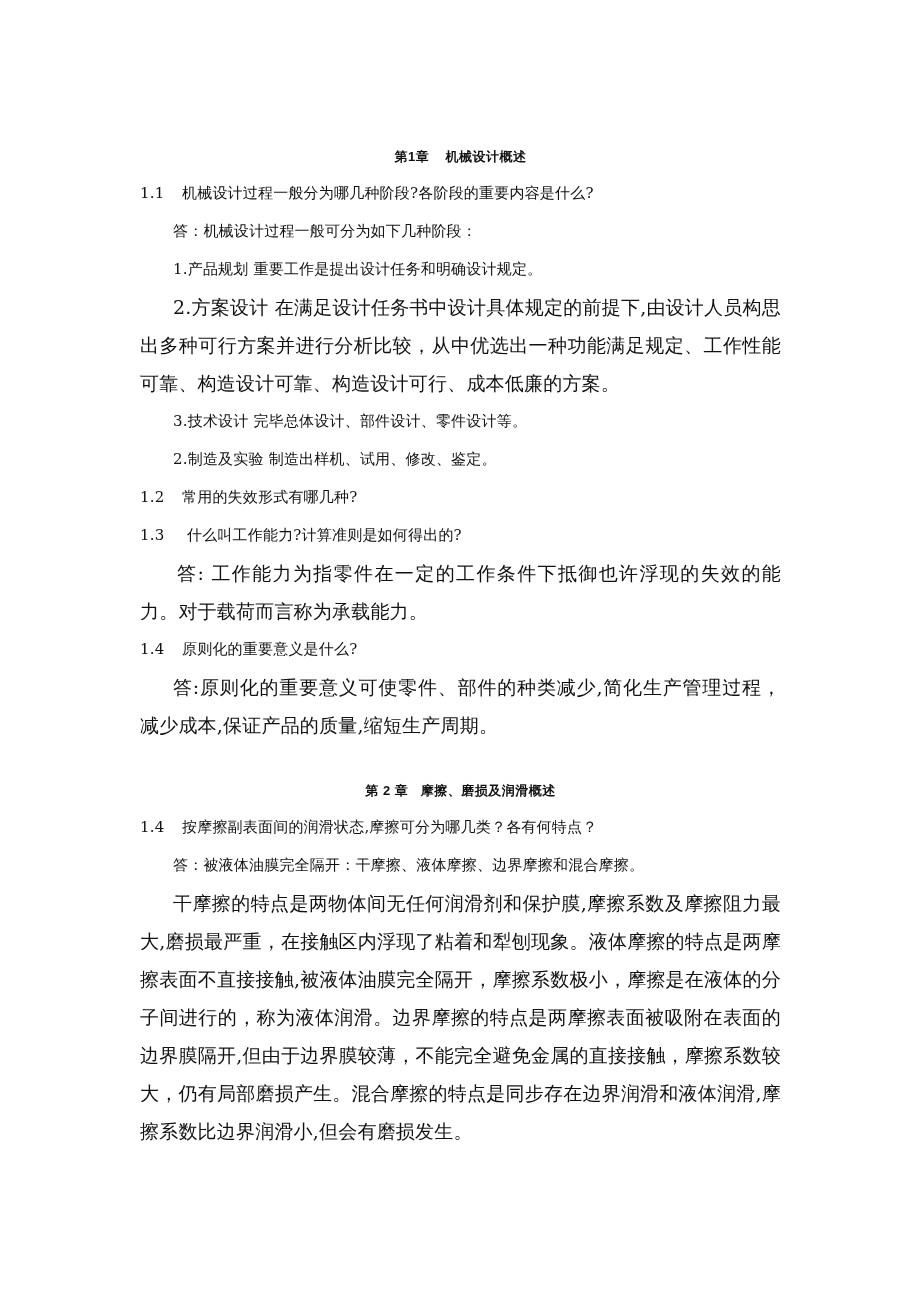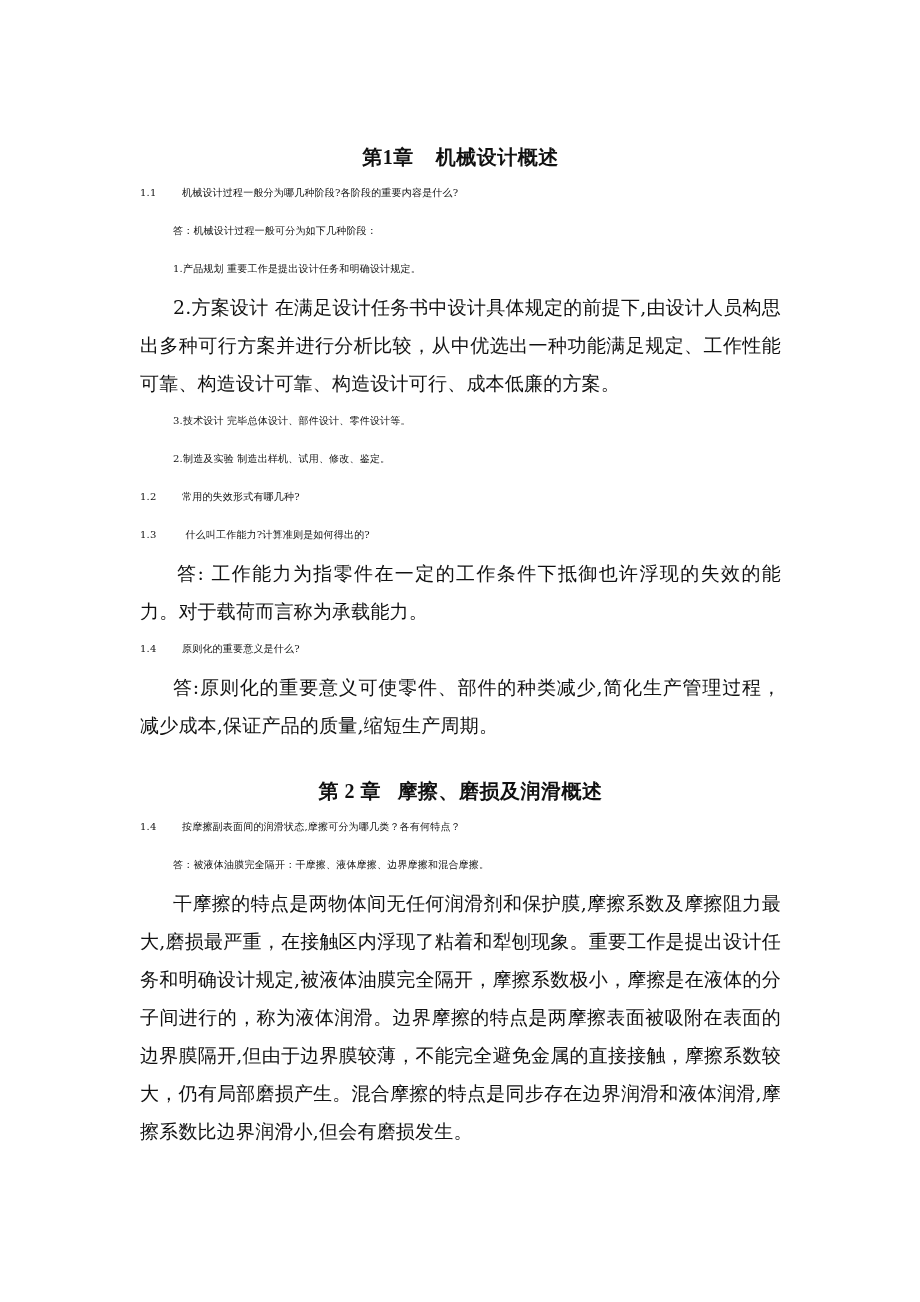--- a/index.html
+++ b/index.html
@@ -23,30 +23,30 @@
       background: #ffffff;
     }
     .content {
       position: absolute;
       left: 140px;
       top: 140px;
       width: 641px;
     }
     .chapter-title {
       text-align: center;
-      font-family: Liberation Serif, serif;
+      font-family: Liberation Sans, sans-serif;
       font-weight: bold;
-      font-size: 20px;
+      font-size: 13px;
       height: 34px;
       line-height: 34px;
       letter-spacing: 0.5px;
       white-space: pre;
     }
     .line {
-      font-size: 10px;
+      font-size: 15px;
       line-height: 38px;
       height: 38px;
       white-space: pre;
       letter-spacing: 0.2px;
     }
     .para {
       font-size: 19px;
       line-height: 38px;
       text-align: justify;
       text-align-last: left;
@@ -82,16 +82,16 @@
 
     <div class="line"><span class="qnum">1.4</span><span>原则化的重要意义是什么?</span></div>
     <div class="para indent">答:原则化的重要意义可使零件、部件的种类减少,简化生产管理过程，减少成本,保证产品的质量,缩短生产周期。</div>
 
     <div class="gap-ch2"></div>
 
     <div class="chapter-title">第 2 章   摩擦、磨损及润滑概述</div>
 
     <div class="line"><span class="qnum">1.4</span><span>按摩擦副表面间的润滑状态,摩擦可分为哪几类？各有何特点？</span></div>
     <div class="line indent-answer">答：被液体油膜完全隔开：干摩擦、液体摩擦、边界摩擦和混合摩擦。</div>
-    <div class="para indent">干摩擦的特点是两物体间无任何润滑剂和保护膜,摩擦系数及摩擦阻力最大,磨损最严重，在接触区内浮现了粘着和犁刨现象。重要工作是提出设计任务和明确设计规定,被液体油膜完全隔开，摩擦系数极小，摩擦是在液体的分子间进行的，称为液体润滑。边界摩擦的特点是两摩擦表面被吸附在表面的边界膜隔开,但由于边界膜较薄，不能完全避免金属的直接接触，摩擦系数较大，仍有局部磨损产生。混合摩擦的特点是同步存在边界润滑和液体润滑,摩擦系数比边界润滑小,但会有磨损发生。</div>
+    <div class="para indent">干摩擦的特点是两物体间无任何润滑剂和保护膜,摩擦系数及摩擦阻力最大,磨损最严重，在接触区内浮现了粘着和犁刨现象。液体摩擦的特点是两摩擦表面不直接接触,被液体油膜完全隔开，摩擦系数极小，摩擦是在液体的分子间进行的，称为液体润滑。边界摩擦的特点是两摩擦表面被吸附在表面的边界膜隔开,但由于边界膜较薄，不能完全避免金属的直接接触，摩擦系数较大，仍有局部磨损产生。混合摩擦的特点是同步存在边界润滑和液体润滑,摩擦系数比边界润滑小,但会有磨损发生。</div>
 
   </div>
 </div>
 
 </body></html>

